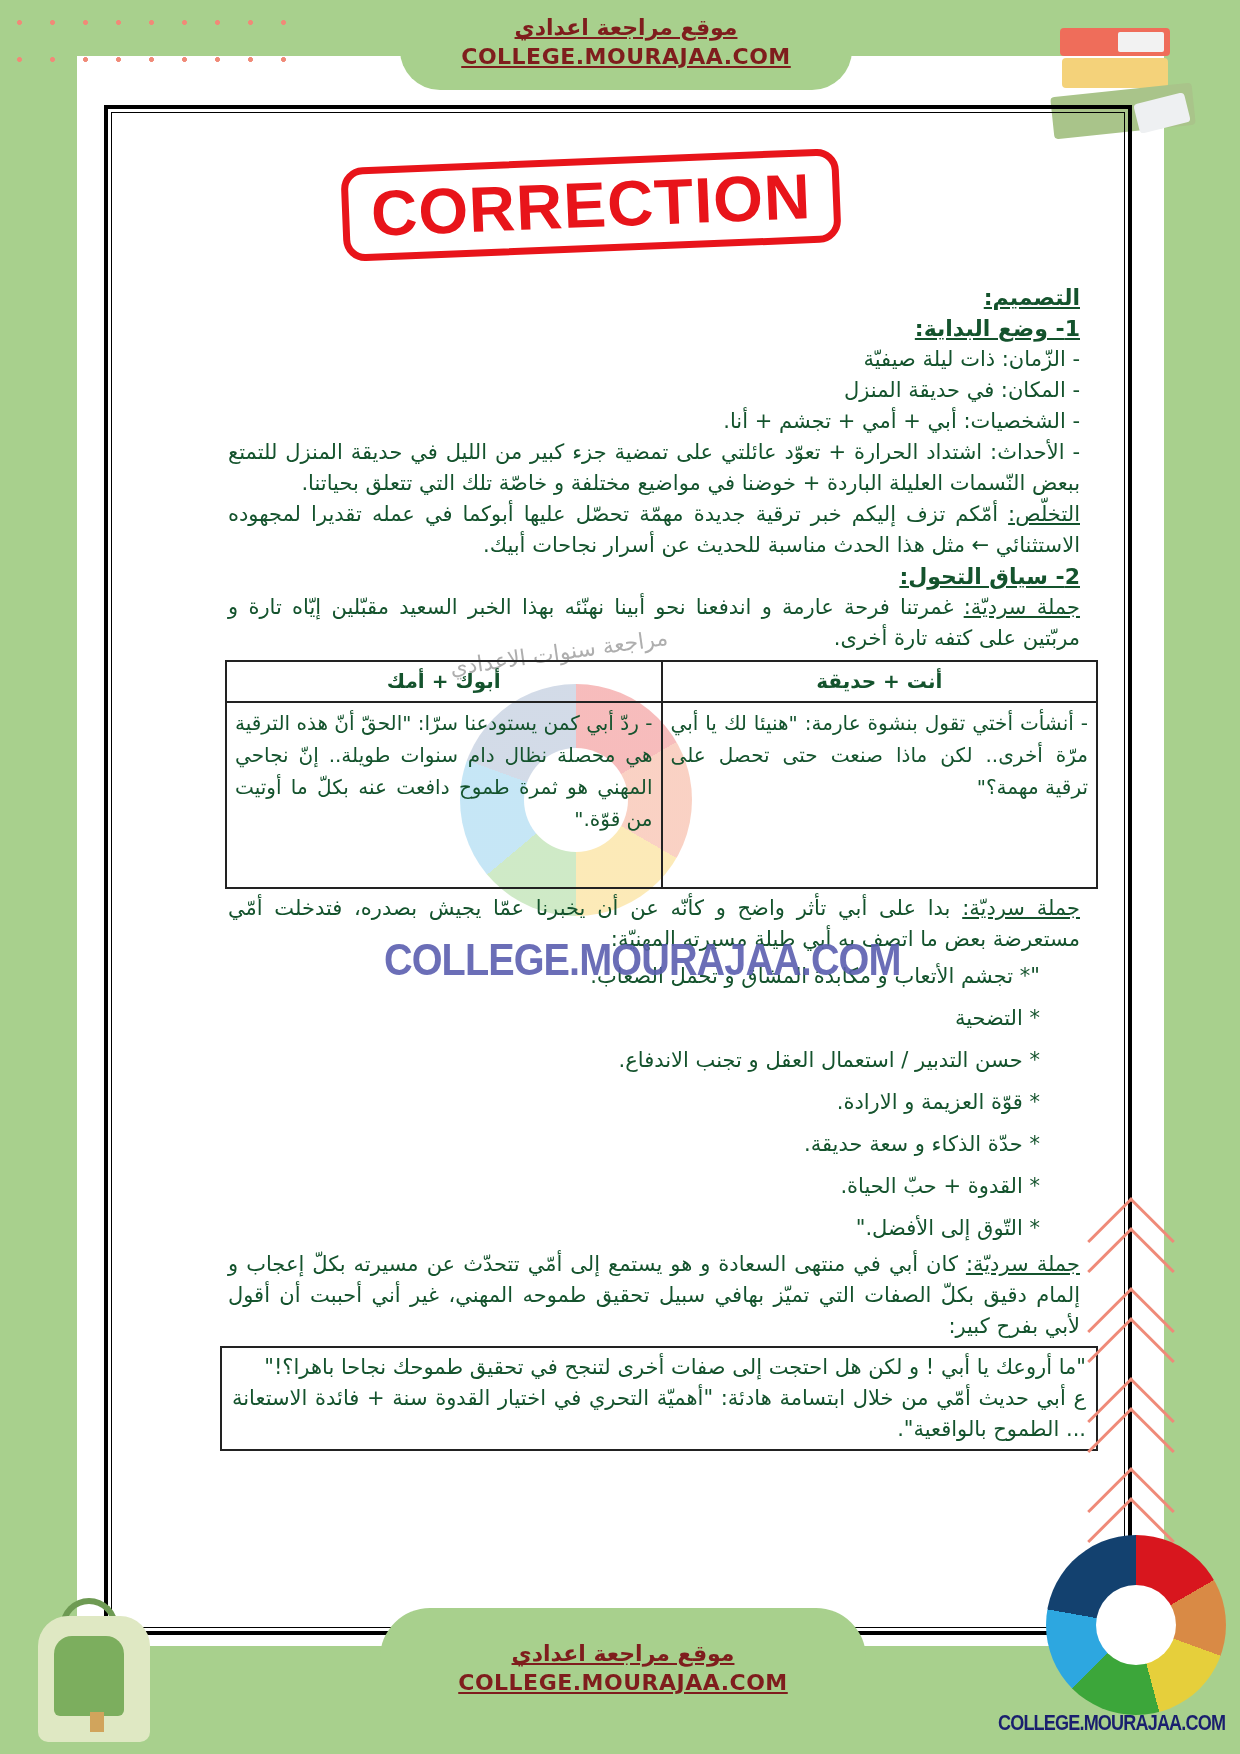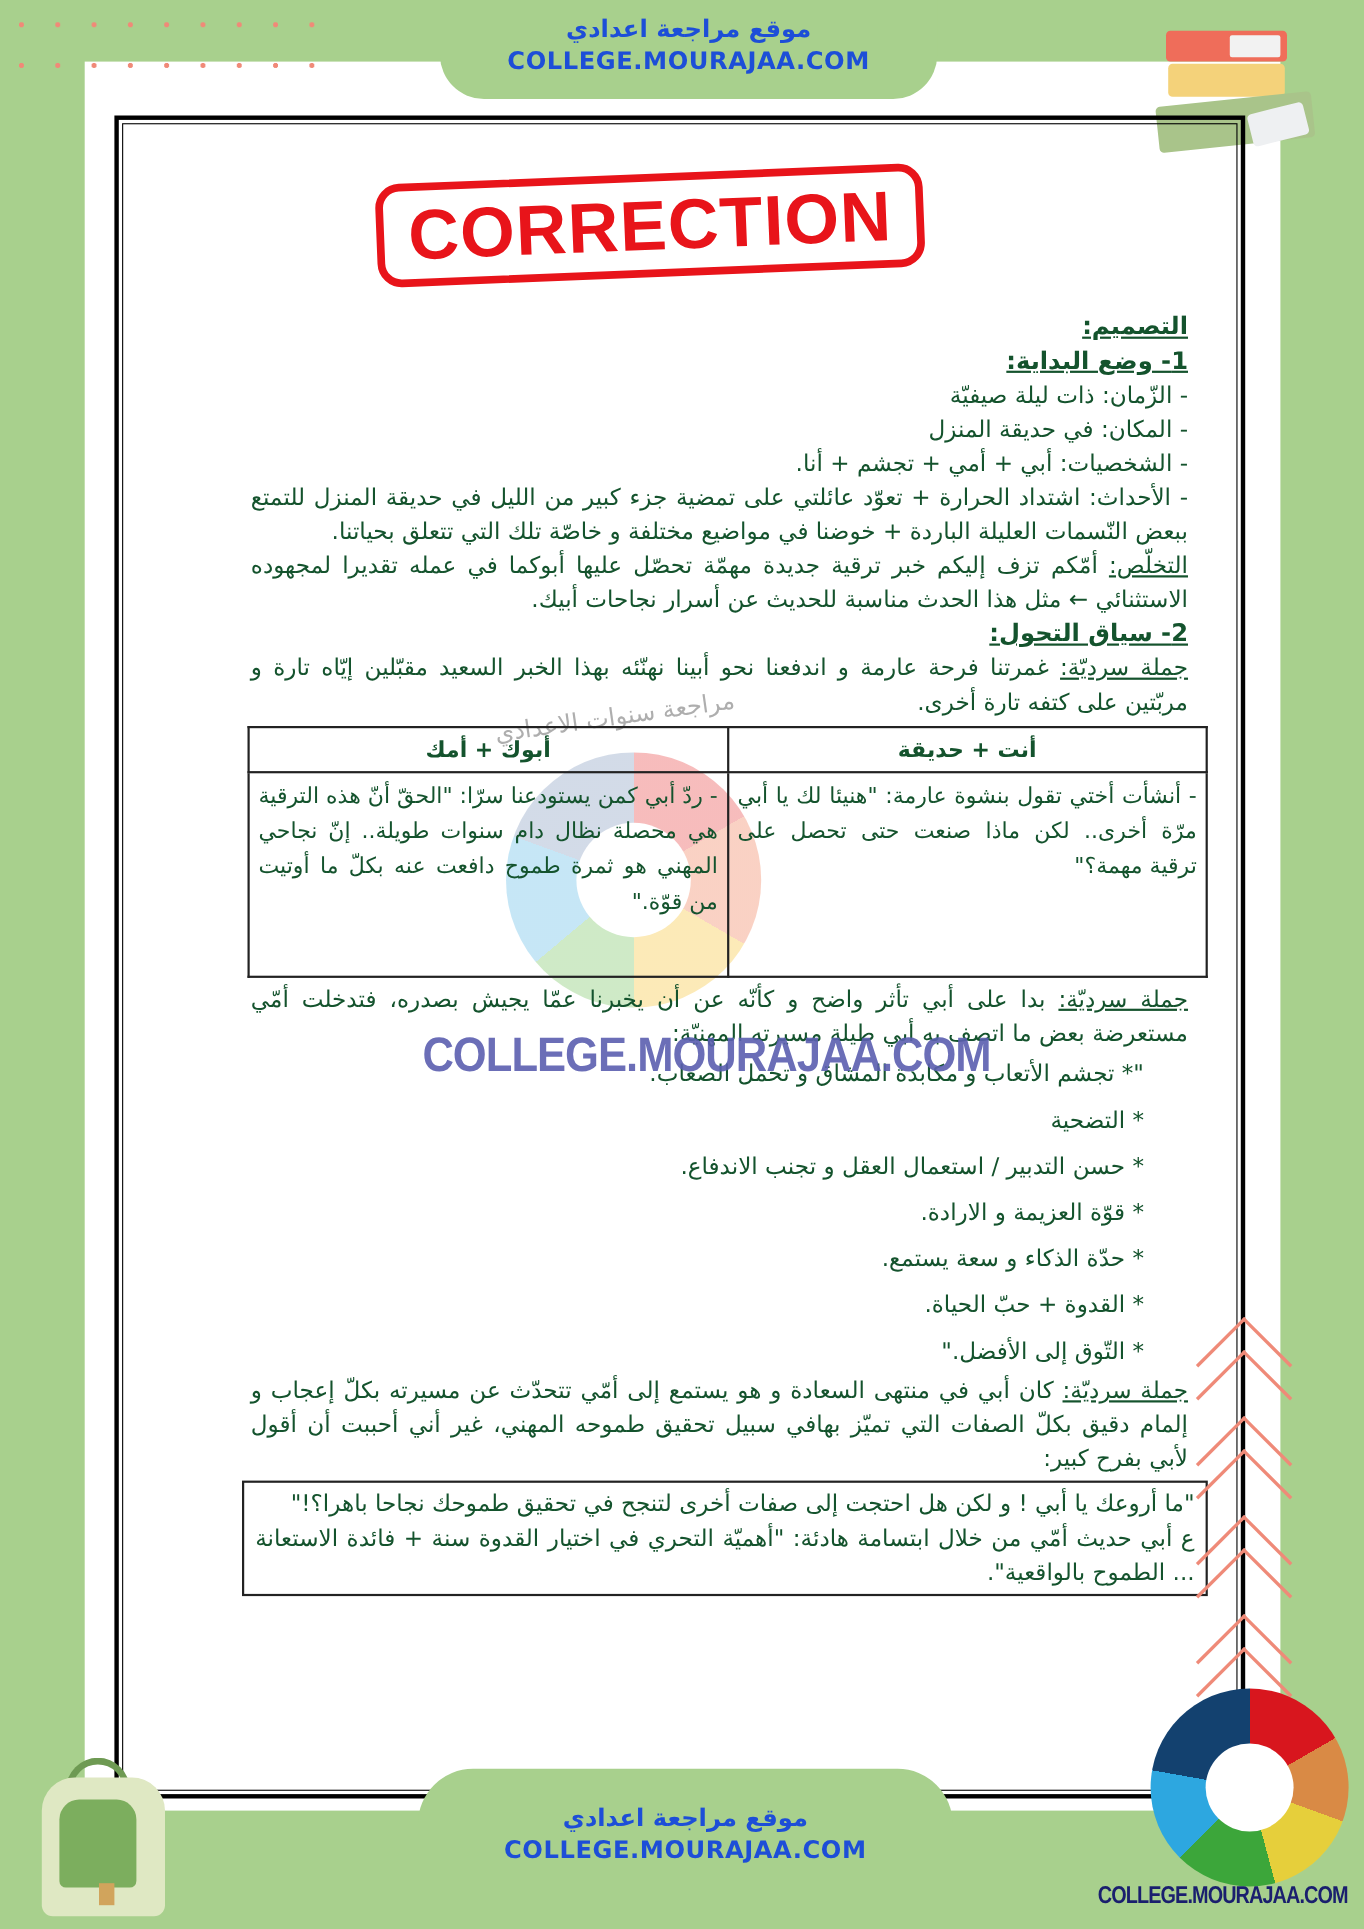--- a/index.html
+++ b/index.html
@@ -29,21 +29,22 @@
     left: 400px; top: 0; width: 452px; height: 90px;
     background: #a8d08d;
     border-radius: 0 0 40px 40px;
     text-align: center;
     color: #ffffff;
     padding-top: 14px;
   }
   .tab-ar, .tab-en {
     font-family: "DejaVu Sans", sans-serif;
     font-weight: bold;
-    color: #1d4ed8;
+    text-decoration: underline;
+    color: #7f1d1d;
     display: block;
   }
   .tab-ar { font-size: 22px; direction: rtl; line-height: 28px; }
   .tab-en { font-size: 22px; line-height: 30px; letter-spacing: 0.5px; }
   .footer-tab {
     position: absolute;
     left: 380px; top: 1608px; width: 486px; height: 146px;
     background: #a8d08d;
     border-radius: 50px 50px 0 0;
     text-align: center;
@@ -253,21 +254,21 @@
 
   <p class="para">
     <span class="ul">جملة سرديّة:</span><span> بدا على أبي تأثر واضح و كأنّه عن أن يخبرنا عمّا يجيش بصدره، فتدخلت أمّي مستعرضة بعض ما اتصف به أبي طيلة مسيرته المهنيّة:</span>
   </p>
 
   <div class="bullets">
     <span class="line">"* تجشم الأتعاب و مكابدة المشاق و تحمل الصعاب.</span>
     <span class="line">* التضحية</span>
     <span class="line">* حسن التدبير / استعمال العقل و تجنب الاندفاع.</span>
     <span class="line">* قوّة العزيمة و الارادة.</span>
-    <span class="line">* حدّة الذكاء و سعة يستمع.</span>
+    <span class="line">* حدّة الذكاء و سعة حديقة.</span>
     <span class="line">* القدوة + حبّ الحياة.</span>
     <span class="line">* التّوق إلى الأفضل."</span>
   </div>
 
   <p class="para">
     <span class="ul">جملة سرديّة:</span><span> كان أبي في منتهى السعادة و هو يستمع إلى أمّي تتحدّث عن مسيرته بكلّ إعجاب و إلمام دقيق بكلّ الصفات التي تميّز بهافي سبيل تحقيق طموحه المهني، غير أني أحببت أن أقول لأبي بفرح كبير:</span>
   </p>
 
   <div class="quote-box">
     <p>"ما أروعك يا أبي ! و لكن هل احتجت إلى صفات أخرى لتنجح في تحقيق طموحك نجاحا باهرا؟!"</p>

